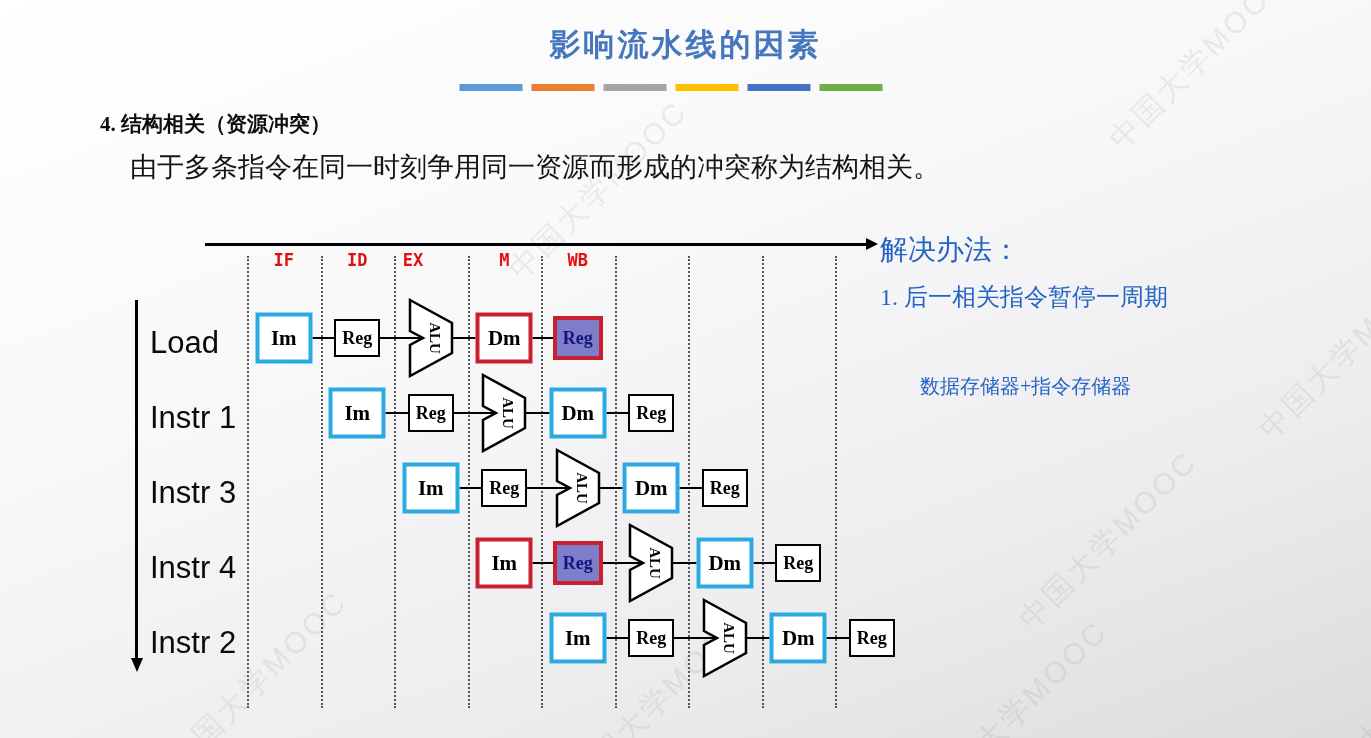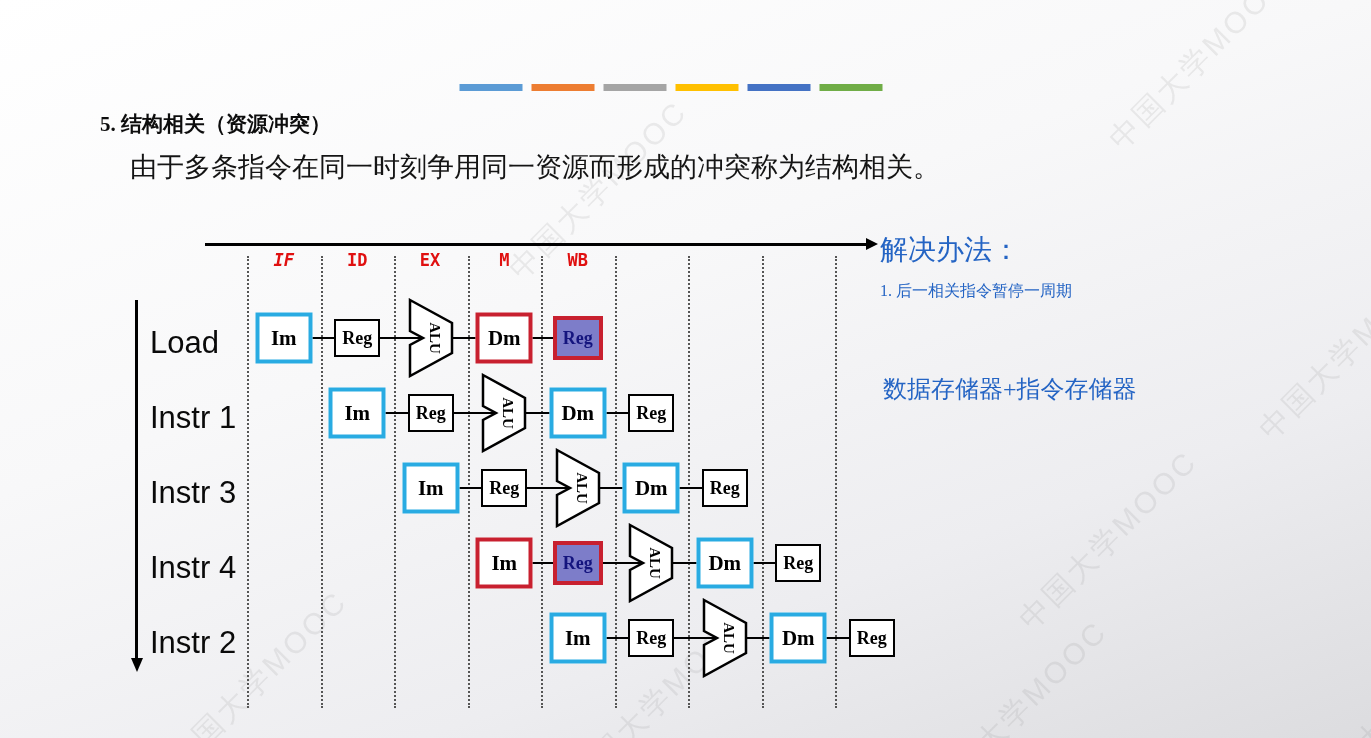--- a/index.html
+++ b/index.html
@@ -41,71 +41,72 @@
   .unit.im,.unit.dm{width:57px;height:51px;font-size:21px;}
   .unit.reg{width:46px;height:38px;font-size:18px;}
   .unit.plain{border:2px solid #000;}
   .unit.cyan{border:4px solid #29abe2;}
   .unit.red{border:4px solid #c8202f;}
   .unit.conflict{border:4px solid #c8202f;background:#7d7dc9;color:#14147e;width:50px;height:44px;}
   .alu-wrap{position:absolute;transform:translate(-50%,-50%);width:46px;height:80px;z-index:3;}
   
   .sol{position:absolute;font-family:"Liberation Serif","DejaVu Serif",serif;z-index:2;white-space:nowrap;}
   #sol-heading{left:880px;top:231px;font-size:28px;color:#2464c4;}
-  #sol-item-1{left:880px;top:281px;font-size:16px;color:#2464c4;}
+  #sol-item-1{left:880px;top:281px;font-size:24px;color:#2464c4;}
   #sol-item-2{left:880px;top:340px;font-size:20px;color:#2464c4;}
-  #sol-item-2b{left:883px;top:373px;font-size:24px;color:#2464c4;}
+  #sol-item-2b{left:920px;top:373px;font-size:20px;color:#2464c4;}
   #sol-note{left:903px;top:402px;font-size:16.5px;color:#e00000;font-weight:bold;}
 </style>
 </head>
 <body>
 
 <div id="stage">
 
   <span class="wm" style="left:480px;top:170px;">中国大学MOOC</span>
   <span class="wm" style="left:1080px;top:40px;">中国大学MOOC</span>
   <span class="wm" style="left:1230px;top:330px;">中国大学MOOC</span>
   <span class="wm" style="left:990px;top:520px;">中国大学MOOC</span>
   <span class="wm" style="left:140px;top:660px;">中国大学MOOC</span>
   <span class="wm" style="left:540px;top:680px;">中国大学MOOC</span>
   <span class="wm" style="left:900px;top:690px;">中国大学MOOC</span>
   <span class="wm" style="left:1280px;top:690px;">中国大学MOOC</span>
 
+  <div id="page-title">影响流水线的因素</div>
   <div id="divider-bars">
       <span class="bar" style="background: rgb(91, 155, 213);"></span>
       <span class="bar" style="background: rgb(237, 125, 49);"></span>
       <span class="bar" style="background: rgb(165, 165, 165);"></span>
       <span class="bar" style="background: rgb(255, 192, 0);"></span>
       <span class="bar" style="background: rgb(68, 114, 196);"></span>
       <span class="bar" style="background: rgb(112, 173, 71);"></span>
     </div>
 
-  <div id="section-heading">5. 结构相关（资源冲突）</div>
+  <div id="section-heading">4. 结构相关（资源冲突）</div>
   <div id="section-body">由于多条指令在同一时刻争用同一资源而形成的冲突称为结构相关。</div>
 
   <div id="diagram">
     <div id="time-arrow">
       <span class="arrow-head"></span>
     </div>
     <div id="instr-axis">
       <span class="arrow-head"></span>
     </div>
 
   <div class="vline" style="left: 247px;"></div>
       <div class="vline" style="left: 320.5px;"></div>
       <div class="vline" style="left: 394px;"></div>
       <div class="vline" style="left: 467.5px;"></div>
       <div class="vline" style="left: 541px;"></div>
       <div class="vline" style="left: 614.5px;"></div>
       <div class="vline" style="left: 688px;"></div>
       <div class="vline" style="left: 761.5px;"></div>
       <div class="vline" style="left: 835px;"></div>
-      <div class="stage-label" style="left: 283.75px; font-style: italic;">IF</div>
+      <div class="stage-label" style="left: 283.75px;">IF</div>
       <div class="stage-label" style="left: 357.25px;">ID</div>
-      <div class="stage-label" style="left: 430px;">EX</div>
+      <div class="stage-label" style="left: 413px;">EX</div>
       <div class="stage-label" style="left: 504.25px;">M</div>
       <div class="stage-label" style="left: 577.75px;">WB</div>
       <div class="instr-label" style="top: 343px;">Load</div>
       <div class="row-line" style="left: 283.75px; width: 294px; top: 337px;"></div>
       <div class="unit im cyan" style="left: 283.75px; top: 338px;">Im</div>
       <div class="unit reg plain" style="left: 357.25px; top: 338px;">Reg</div>
       <div class="alu-wrap" style="left: 430.75px; top: 338px;"><svg width="46" height="80" viewBox="0 0 46 80">
           <polygon points="2,2 44,25 44,55 2,78 2,47 15,40 2,33" fill="#ffffff" stroke="#000000" stroke-width="2.5"></polygon>
           <text x="25" y="40" transform="rotate(90 25 40)" text-anchor="middle" dominant-baseline="middle" font-family="Liberation Serif, DejaVu Serif, serif" font-size="15" font-weight="bold" fill="#000">ALU</text>
         </svg></div>

